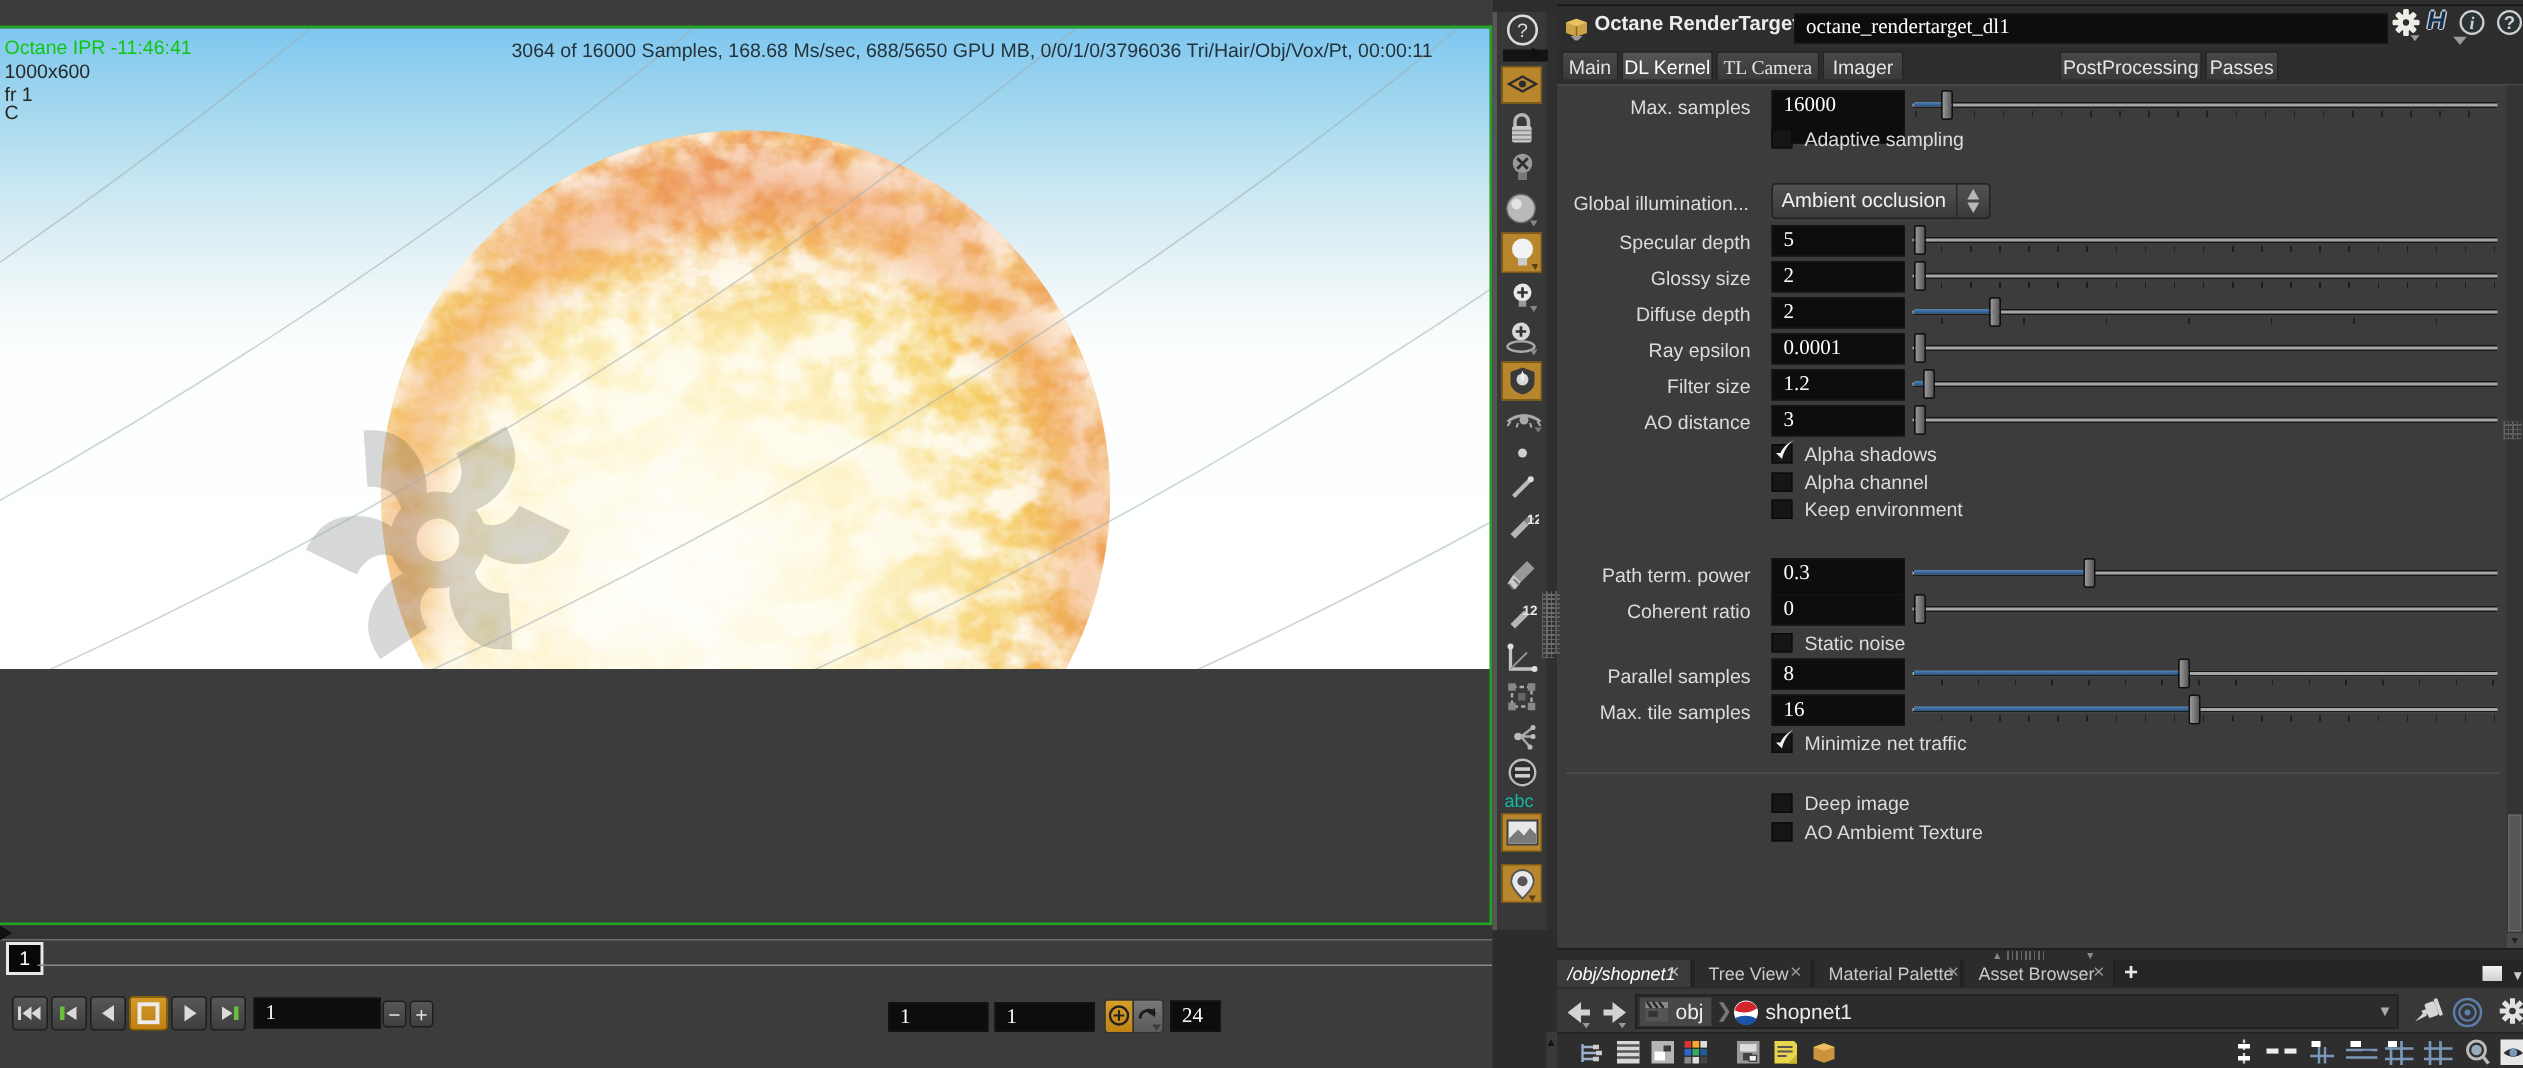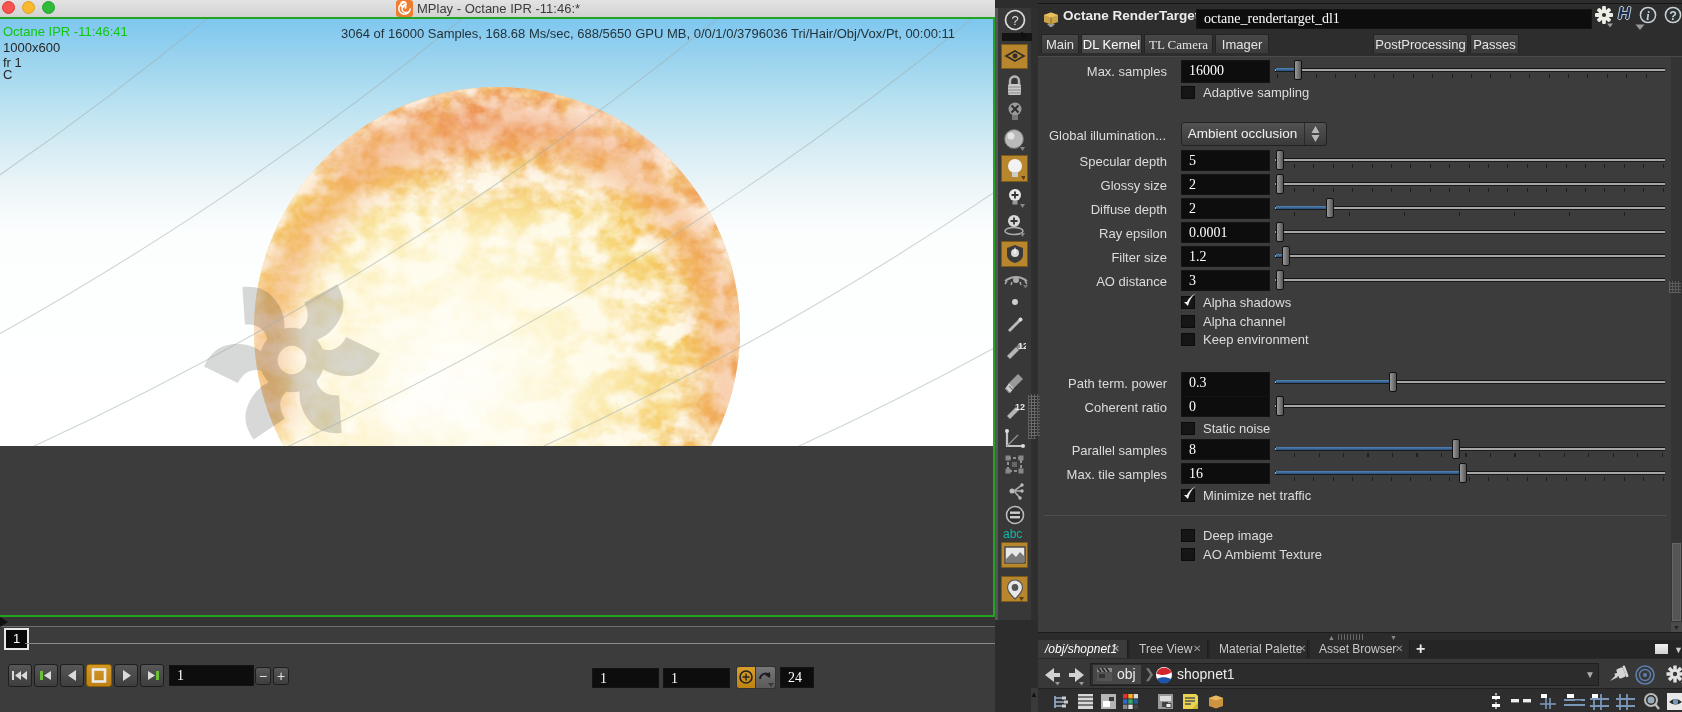--- a/index.html
+++ b/index.html
@@ -13,30 +13,20 @@
 .ticks{position:absolute;height:4px;}
 .tab{position:absolute;top:3px;height:19px;background:linear-gradient(#474747,#3a3a3a);border:1px solid #242424;border-bottom:none;color:#e4e4e4;font-size:13px;text-align:center;line-height:19px;box-sizing:border-box;border-radius:2px 2px 0 0;}
 .tab.active{background:linear-gradient(#555,#464646);color:#fff;}
 .btab{position:absolute;top:0;height:18px;background:#2c2c2c;color:#c9c9c9;font-size:12px;line-height:18px;box-sizing:border-box;border-right:1px solid #1e1e1e;}
 .pbtn{position:absolute;top:47px;width:24px;height:23px;background:linear-gradient(#575757,#3e3e3e);border:1px solid #1e1e1e;border-radius:3px;box-sizing:border-box;}
 </style></head><body>
 <div id="root">
 
 <div class="abs" style="left:0;top:0;width:995px;height:712px;background:#3c3c3c;">
 
-  <div class="abs" style="left:0;top:0;width:995px;height:17px;background:linear-gradient(#e3e3e3,#d2d2d2);border-bottom:1px solid #a8a8a8;">
-    <div class="abs" style="left:2px;top:1px;width:11px;height:11px;border-radius:50%;background:#f8534e;border:1px solid #dd3b37;"></div>
-    <div class="abs" style="left:22px;top:1px;width:11px;height:11px;border-radius:50%;background:#f9b82e;border:1px solid #e0a021;"></div>
-    <div class="abs" style="left:42px;top:1px;width:11px;height:11px;border-radius:50%;background:#2ebb3a;border:1px solid #23a32f;"></div>
-    <svg class="abs" style="left:396px;top:0px" width="17" height="17">
-          <rect x="0" y="0" width="17" height="17" rx="3" fill="#ed7d31"></rect>
-          <path d="M 8.5 2.8 A 5.7 5.7 0 1 0 14.2 8.5 A 4.1 4.1 0 1 1 10.1 4.4 A 2.6 2.6 0 1 0 7.5 7 A 1.2 1.2 0 1 1 8.7 8.2" fill="none" stroke="#fff" stroke-width="1.5"></path>
-        </svg>
-    <div class="abs" style="left:417px;top:1px;font-size:13px;color:#3c3c3c;">MPlay - Octane IPR -11:46:*</div>
-  </div>
 
   <div class="abs" style="left:0;top:17px;width:995px;height:2px;background:#22a322;"></div>
   <div class="abs" style="left:993px;top:17px;width:2px;height:600px;background:#22a322;"></div>
   <div class="abs" style="left:0;top:615px;width:995px;height:2px;background:#22a322;"></div>
 
   <div class="abs" style="left:0px;top:19px;width:993px;height:427px;overflow:hidden;background:linear-gradient(#7ec7f0 0%,#9cd4ee 10%,#bde3f1 21%,#d9edf4 31%,#eff7f9 41%,#fcfefe 50%,#ffffff 100%);">
     <svg width="993" height="597" viewBox="0 0 993 597">
       <defs>
         <radialGradient id="sunG" cx="43%" cy="54%" r="60%">
           <stop offset="0%" stop-color="#fffae2"></stop>
@@ -376,21 +366,21 @@
     <div class="tab" style="left:106px;width:69px;font-family:Liberation Serif, serif;">TL Camera</div>
     <div class="tab" style="left:177px;width:54px;">Imager</div>
     <div class="tab" style="left:233px;width:100px;margin-top:39px;">DL Environment</div>
     <div class="tab" style="left:335px;width:95px;">PostProcessing</div>
     <div class="tab" style="left:432px;width:49px;">Passes</div>
   </div>
 
   <div class="abs" id="params" style="left:0;top:56px;width:644px;height:576px;background:#3c3c3c;border-top:1px solid #4a4a4a;">
 
     <div class="abs lab" style="right:515px;top:7px;">Max. samples</div>
-    <div class="field abs" style="left:143px;top:3px;width:89px;height:23px;">16000</div>
+    <div class="field abs" style="left:143px;top:3px;width:89px;height:36px;">16000</div>
     <div class="groove abs" style="left:237px;top:11px;width:390px;"></div>
     <div class="bluefill" style="left:238px;top:11px;width:20px;"></div>
     <div class="ticks" style="left:239px;top:17px;width:388px;background:repeating-linear-gradient(90deg,#1f1f1f 0 1px,transparent 1px 19.4px);"></div>
     <div class="handle" style="left:256px;top:3px;"></div>
 
     <div class="cb abs" style="left:143px;top:29px;"></div>
     <div class="abs lab" style="left:165px;top:28px;">Adaptive sampling</div>
 
     <div class="abs lab" style="right:516px;top:71px;">Global illumination...</div>
     <div class="abs" style="left:143px;top:65px;width:146px;height:24px;background:linear-gradient(#525252,#3a3a3a);border:1px solid #222;border-radius:3px;box-sizing:border-box;">

